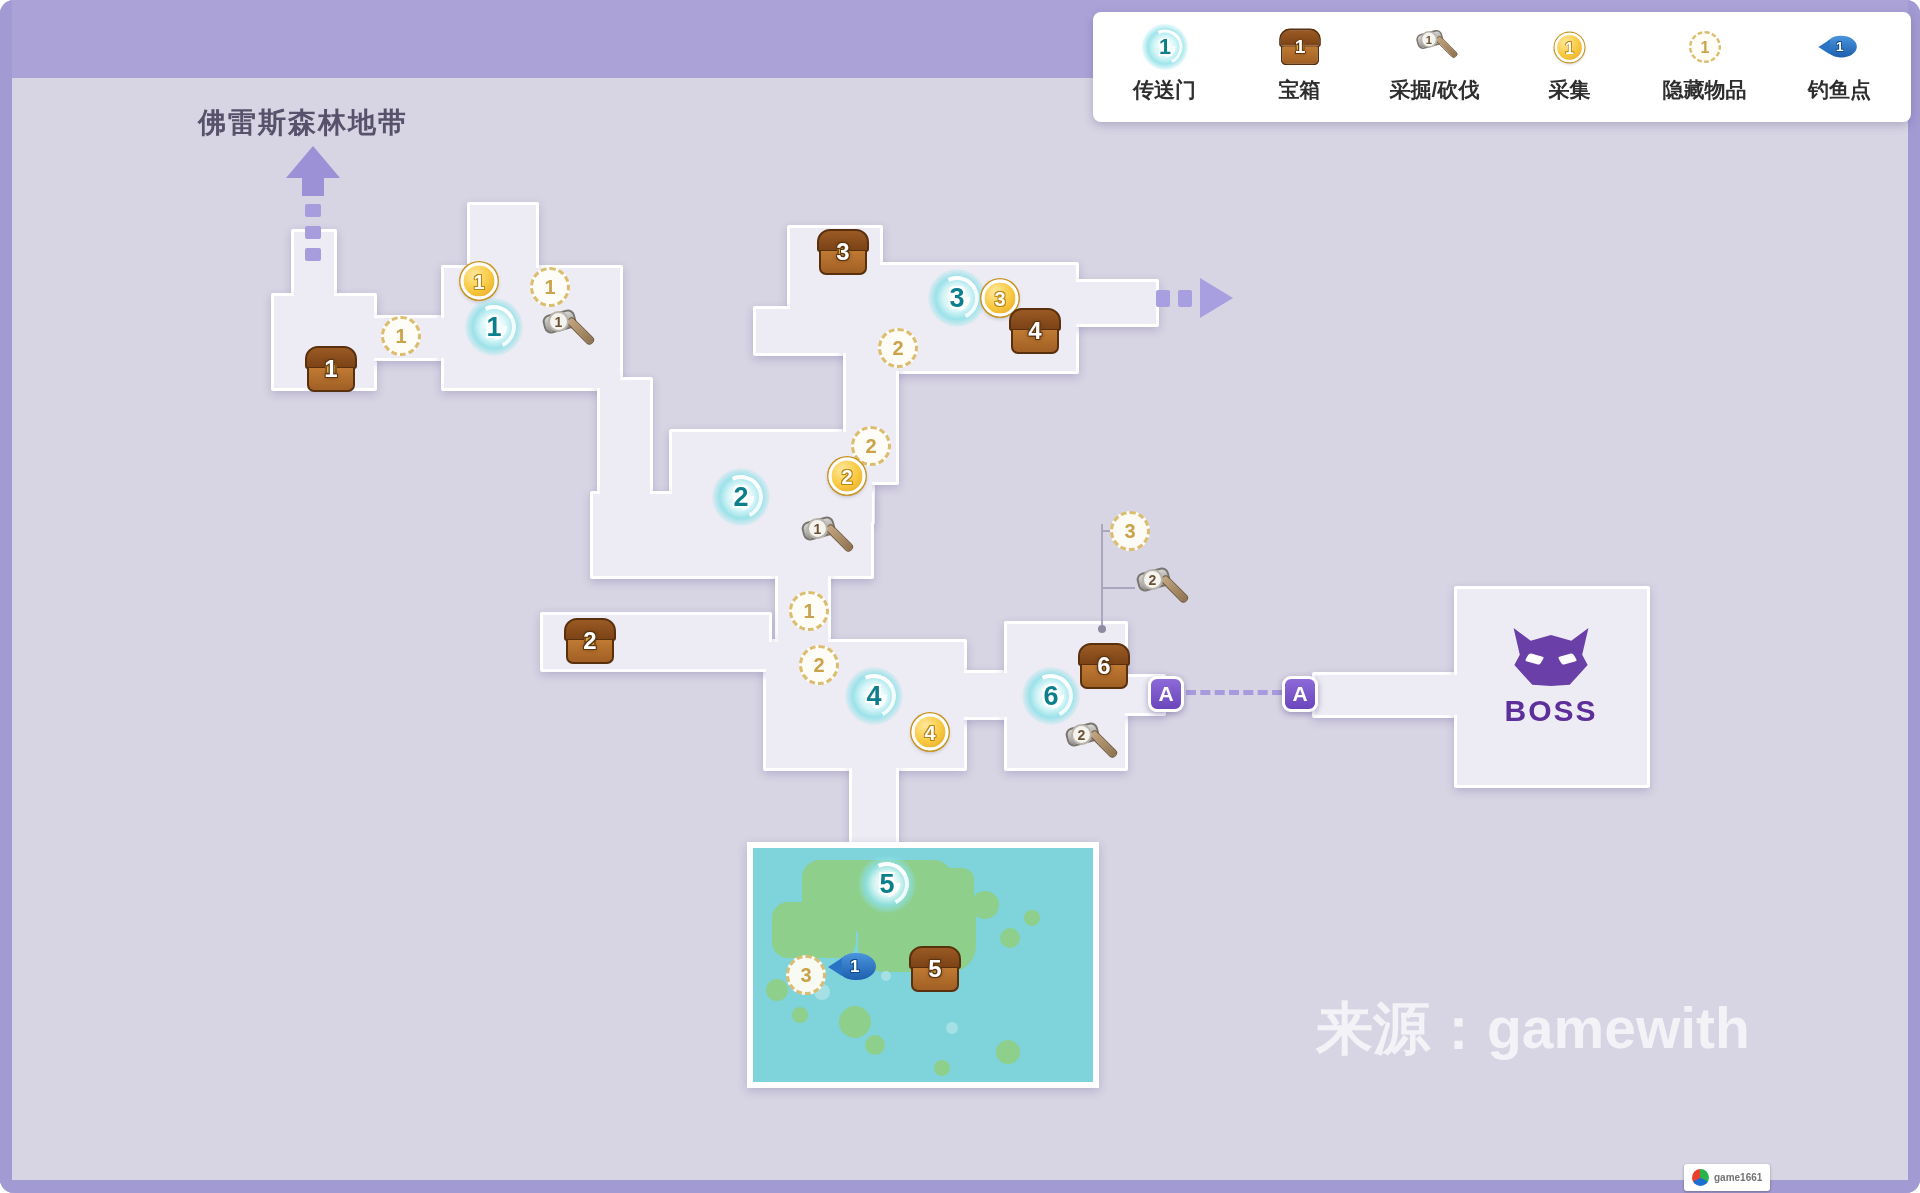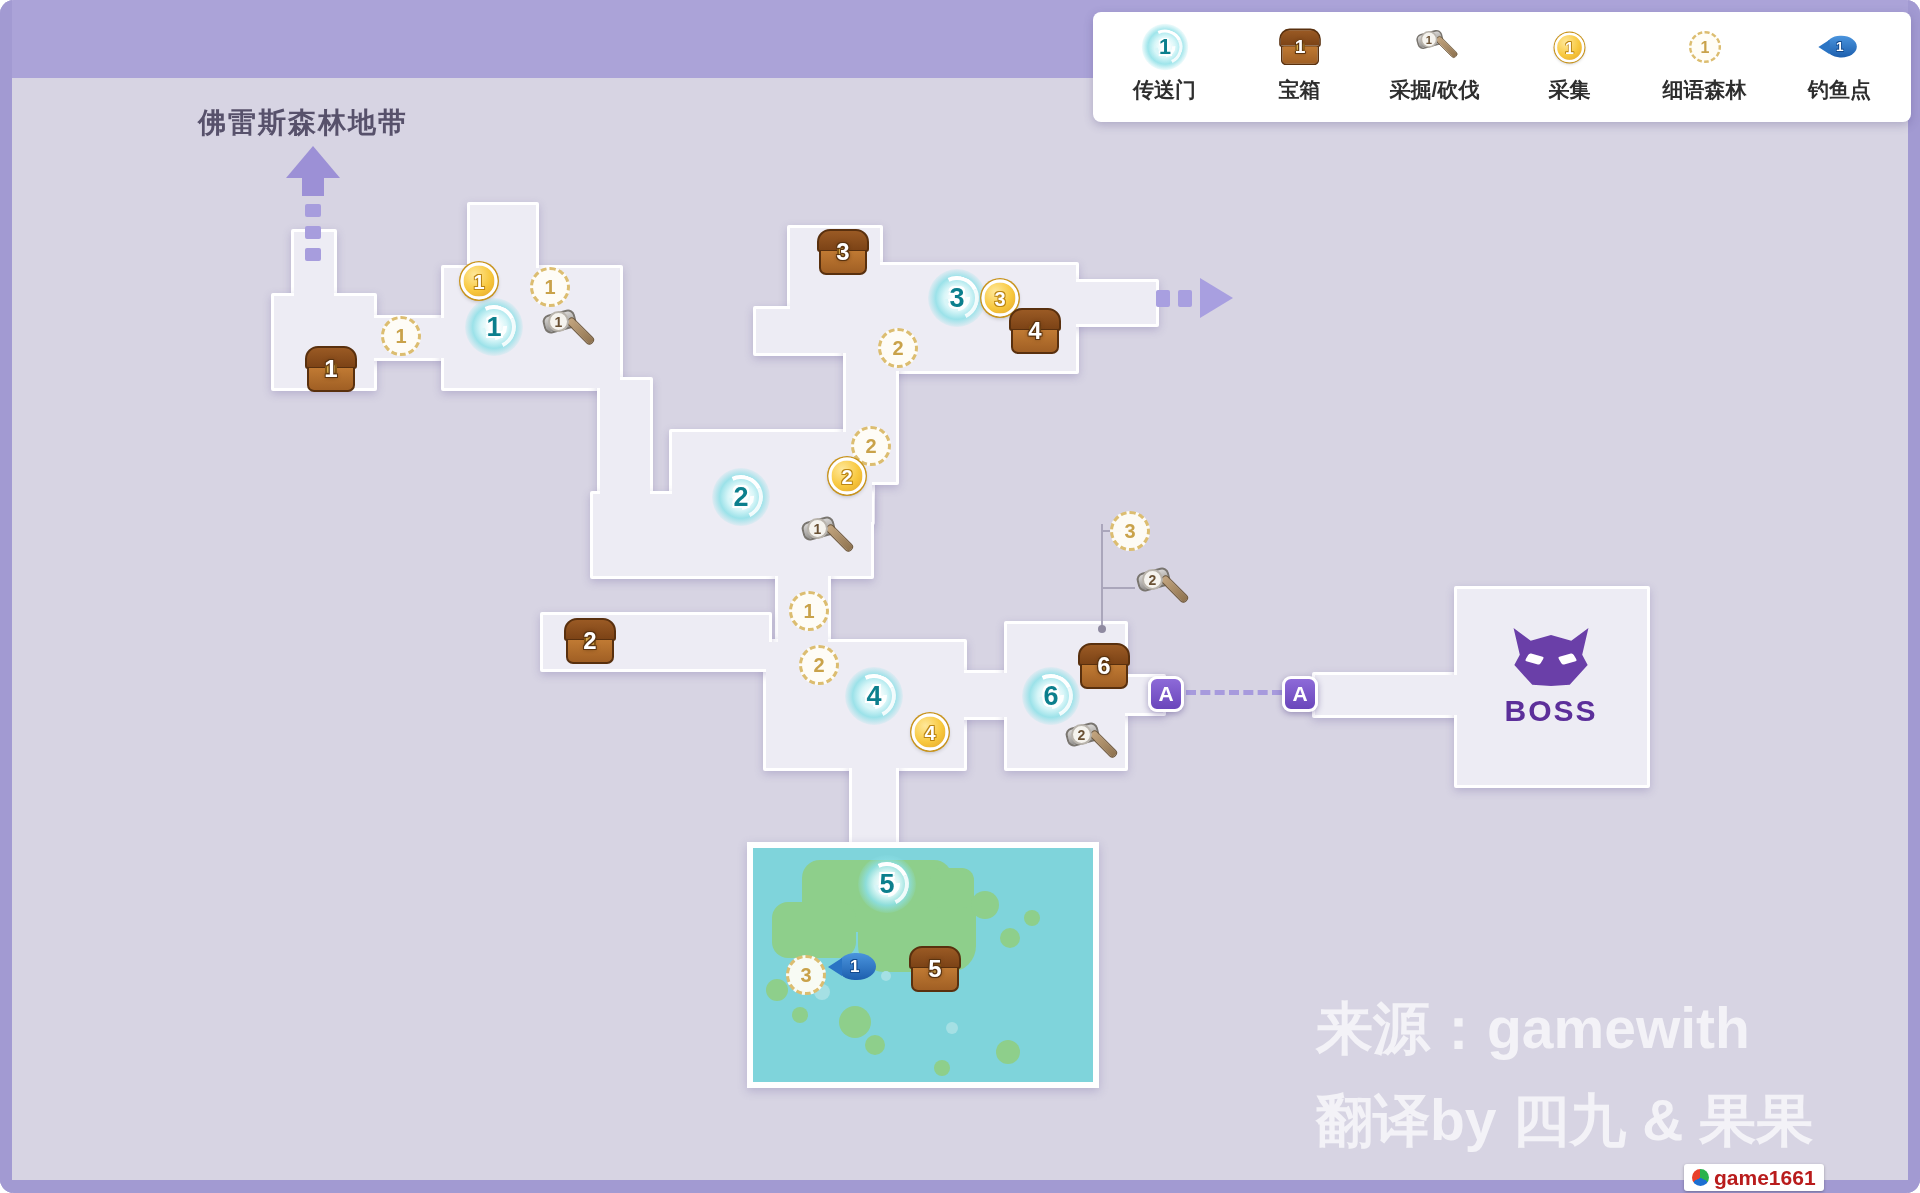--- a/index.html
+++ b/index.html
@@ -136,21 +136,21 @@
   
   .exit-label { position:absolute; left:198px; top:104px; z-index:4;
     font-size:28px; font-weight:bold; color:#57516b; letter-spacing:2px; }
   .watermark { position:absolute; left:1316px; top:982px; z-index:7;
     font-size:57px; font-weight:bold; color:rgba(255,255,255,.7); line-height:92px; white-space:nowrap; }
   .site-badge { position:absolute; left:1684px; top:1164px; height:27px; z-index:11;
     background:#fff; border-radius:3px; display:flex; align-items:center; gap:5px; padding:0 8px;
     box-shadow:0 1px 3px rgba(0,0,0,.3); }
   .site-icon { width:17px; height:17px; border-radius:50%;
     background:conic-gradient(#2bb24c 0 120deg,#1d6fd1 120deg 240deg,#e8402a 240deg 360deg); }
-  .site-text { font-size:21px; font-weight:bold; color:#b91c1c; }
+  .site-text { font-size:10px; font-weight:bold; color:#737373; }
 </style>
 </head>
 <body>
 
 <div class="stage">
 
   <div class="frame-top"></div>
   <div class="frame-left"></div>
   <div class="frame-right"></div>
   <div class="frame-bottom"></div>
@@ -373,21 +373,20 @@
       <div class="marker chest" style="left: 935px; top: 969px;">
         <span class="lid"></span>
         <span class="box"></span>
         <span class="clasp"></span>
         <span class="num chest-num">5</span>
       </div>
     </div>
 
   <div class="watermark">
     <div>来源：gamewith</div>
-    <div>翻译by 四九 &amp; 果果</div>
   </div>
 
   <div class="site-badge">
     <span class="site-icon"></span>
     <span class="site-text">game1661</span>
   </div>
 
 
   <div class="legend">
     <div class="legend-item">
@@ -428,21 +427,21 @@
           </div>
       </div>
       <div class="llabel">采集</div>
     </div>
     <div class="legend-item">
       <div class="licon">
         <div class="marker hidden inline">
             <span class="num hid-num">1</span>
           </div>
       </div>
-      <div class="llabel">细语森林</div>
+      <div class="llabel">隐藏物品</div>
     </div>
     <div class="legend-item">
       <div class="licon">
         <div class="marker fish inline">
             <span class="fbody"></span>
             <span class="ftail"></span>
             <span class="num fish-num">1</span>
           </div>
       </div>
       <div class="llabel">钓鱼点</div>

